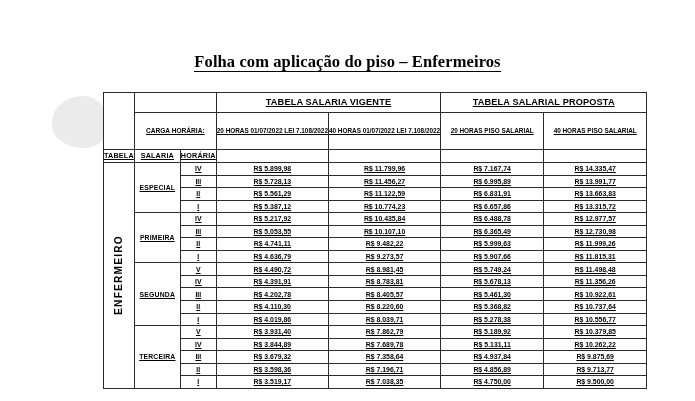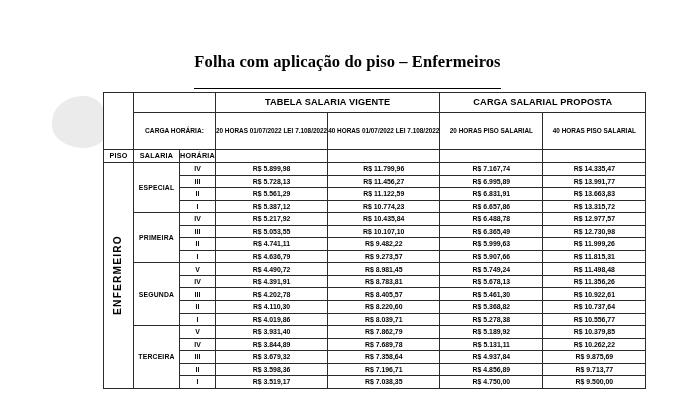--- a/index.html
+++ b/index.html
@@ -36,35 +36,36 @@
     width: 695px;
     text-align: center;
     font-family: "Liberation Serif", serif;
     font-weight: bold;
     font-size: 16.5px;
     letter-spacing: .1px;
     z-index: 2;
   }
   #page-title span {
     border-bottom: 1.6px solid #000;
-    padding-bottom: 17px;
+    padding-bottom: 0;
   }
 
   #table-wrap {
     position: absolute;
     left: 103px;
     top: 92px;
     z-index: 1;
   }
 
   table.salary {
     border-collapse: collapse;
     table-layout: fixed;
     font-size: 6.6px;
     line-height: 1.05;
+    text-decoration: underline;
   }
   table.salary td, table.salary th {
     border: 0.7px solid #2b2b2b;
     padding: 0;
     margin: 0;
     text-align: center;
     vertical-align: middle;
     font-weight: bold;
     background: #ffffff;
     overflow: hidden;
@@ -158,31 +159,31 @@
       <col class="c-money">
         <col class="c-money">
         <col class="c-money">
         <col class="c-money">
     </colgroup>
     <thead>
       <tr class="h-group">
         <td rowspan="2"></td>
         <td colspan="2"></td>
         <td colspan="2" class="grp-vigente">TABELA SALARIA VIGENTE</td>
-        <td colspan="2" class="grp-proposta">CARGA SALARIAL PROPOSTA</td>
+        <td colspan="2" class="grp-proposta">TABELA SALARIAL PROPOSTA</td>
       </tr>
       <tr class="h-sub">
         <td colspan="2">CARGA HORÁRIA:</td>
         <td class="sub-vigente">20 HORAS 01/07/2022 LEI 7.108/2022</td>
         <td class="sub-vigente">40 HORAS 01/07/2022 LEI 7.108/2022</td>
         <td class="sub-proposta">20 HORAS PISO SALARIAL</td>
         <td class="sub-proposta">40 HORAS PISO SALARIAL</td>
       </tr>
       <tr class="h-lbl">
-        <td class="lbl-cargo">PISO</td>
+        <td class="lbl-cargo">TABELA</td>
         <td class="lbl-classe">SALARIA</td>
         <td class="lbl-padrao">HORÁRIA</td>
         <td class="sub-vigente"></td>
         <td class="sub-vigente"></td>
         <td class="sub-proposta"></td>
         <td class="sub-proposta"></td>
       </tr>
     </thead>
     <tbody id="table-body">
         <tr class="r">

